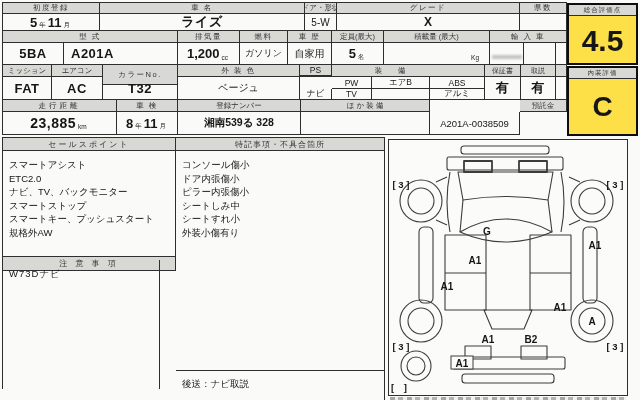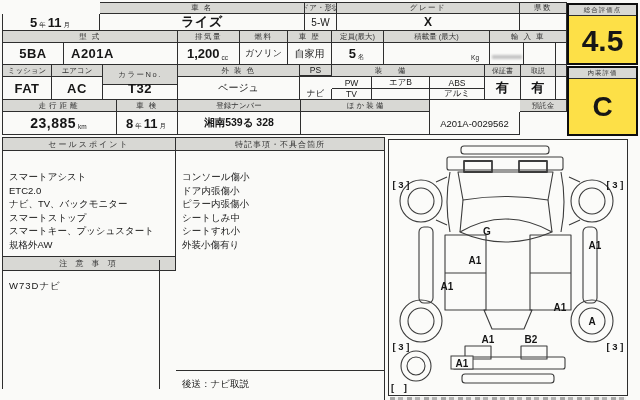--- a/index.html
+++ b/index.html
@@ -12,38 +12,39 @@
   .bl{border-left:1px solid #2e2e2e}
   .bt{border-top:1px solid #2e2e2e}
   .vs{font-size:9px}
   .vb{font-size:13px;font-weight:bold;letter-spacing:.5px}
   .n{font-size:13px;font-weight:bold}
   .nn{font-size:14px;font-weight:bold;letter-spacing:.5px}
   .u{font-size:6.5px;margin:7px 2px 0 2px;color:#222}
   .left{justify-content:flex-start;padding-left:7px}
   .right{justify-content:flex-end;padding-right:8px}
   .txt{position:absolute;font-size:9.5px;line-height:13.6px;white-space:pre-line;
-       padding:19px 6px;overflow:hidden;border-right:1px solid #2e2e2e}
+       padding:7px 6px;overflow:hidden;border-right:1px solid #2e2e2e}
   .bbox{position:absolute;border:2px solid #0e0e0e;background:#fde047}
   .bbox .bhd{height:11px;border-bottom:1px solid #2e2e2e;background:#d8d8d4;
        display:flex;align-items:center;justify-content:center;font-size:6.5px;
        letter-spacing:1px;color:#333}
   .bbox .bval{display:flex;align-items:center;justify-content:center;font-weight:bold}
   .score{font-size:30px;height:49px}
   .grade{font-size:28px;height:55px}
   .fmark{position:absolute;left:8px;top:9px;width:30px;height:4px;background:#c4c4c4;filter:blur(1px)}
   .legend{position:absolute;left:390px;top:397px;width:236px;height:3px;opacity:.75;
     background:repeating-linear-gradient(90deg,#8a8a8a 0 5px,#e8e8e6 5px 8px,#9a9a9a 8px 13px,#ececea 13px 17px)}
   svg text{font-family:"Liberation Sans","DejaVu Sans",sans-serif;font-weight:bold;fill:#151515}
 </style>
 </head>
 <body>
 
 <div id="sheet">
 
+  <div class="c hd bl bt" style="left:2px;top:2px;width:98px;height:12px">初度登録</div>
   <div class="c hd bt" style="left:100px;top:2px;width:205px;height:12px">車 名</div>
   <div class="c hd bt" style="left:305px;top:2px;width:32px;height:12px;letter-spacing:0">ドア・形状</div>
   <div class="c hd bt" style="left:337px;top:2px;width:183px;height:12px">グレード</div>
   <div class="c hd bt" style="left:520px;top:2px;width:47px;height:12px">県数</div>
 
   <div class="c bl" style="left:2px;top:14px;width:98px;height:17px">
     <span class="n">5</span>
     <span class="u">年</span>
     <span class="n">11</span>
     <span class="u">月</span>
@@ -120,21 +121,21 @@
     <span class="u">km</span>
   </div>
   <div class="c" style="left:117px;top:112px;width:61px;height:23px">
     <span class="n">8</span>
     <span class="u">年</span>
     <span class="n">11</span>
     <span class="u">月</span>
   </div>
   <div class="c" style="left:178px;top:112px;width:123px;height:23px;font-size:10.5px;font-weight:bold">湘南539る 328</div>
   <div class="c" style="left:301px;top:112px;width:129px;height:23px"></div>
-  <div class="c" style="left:430px;top:112px;width:90px;height:23px;font-size:9.5px">A201A-0029562</div>
+  <div class="c" style="left:430px;top:112px;width:90px;height:23px;font-size:9.5px">A201A-0038509</div>
 
   <div class="bbox" style="left:567px;top:3px;width:71px;height:62px">
     <div class="bhd">総合評価点</div>
     <div class="bval score">4.5</div>
   </div>
 
   <div class="bbox" style="left:567px;top:66px;width:71px;height:70px">
     <div class="bhd">内装評価</div>
     <div class="bval grade">C</div>
   </div>

